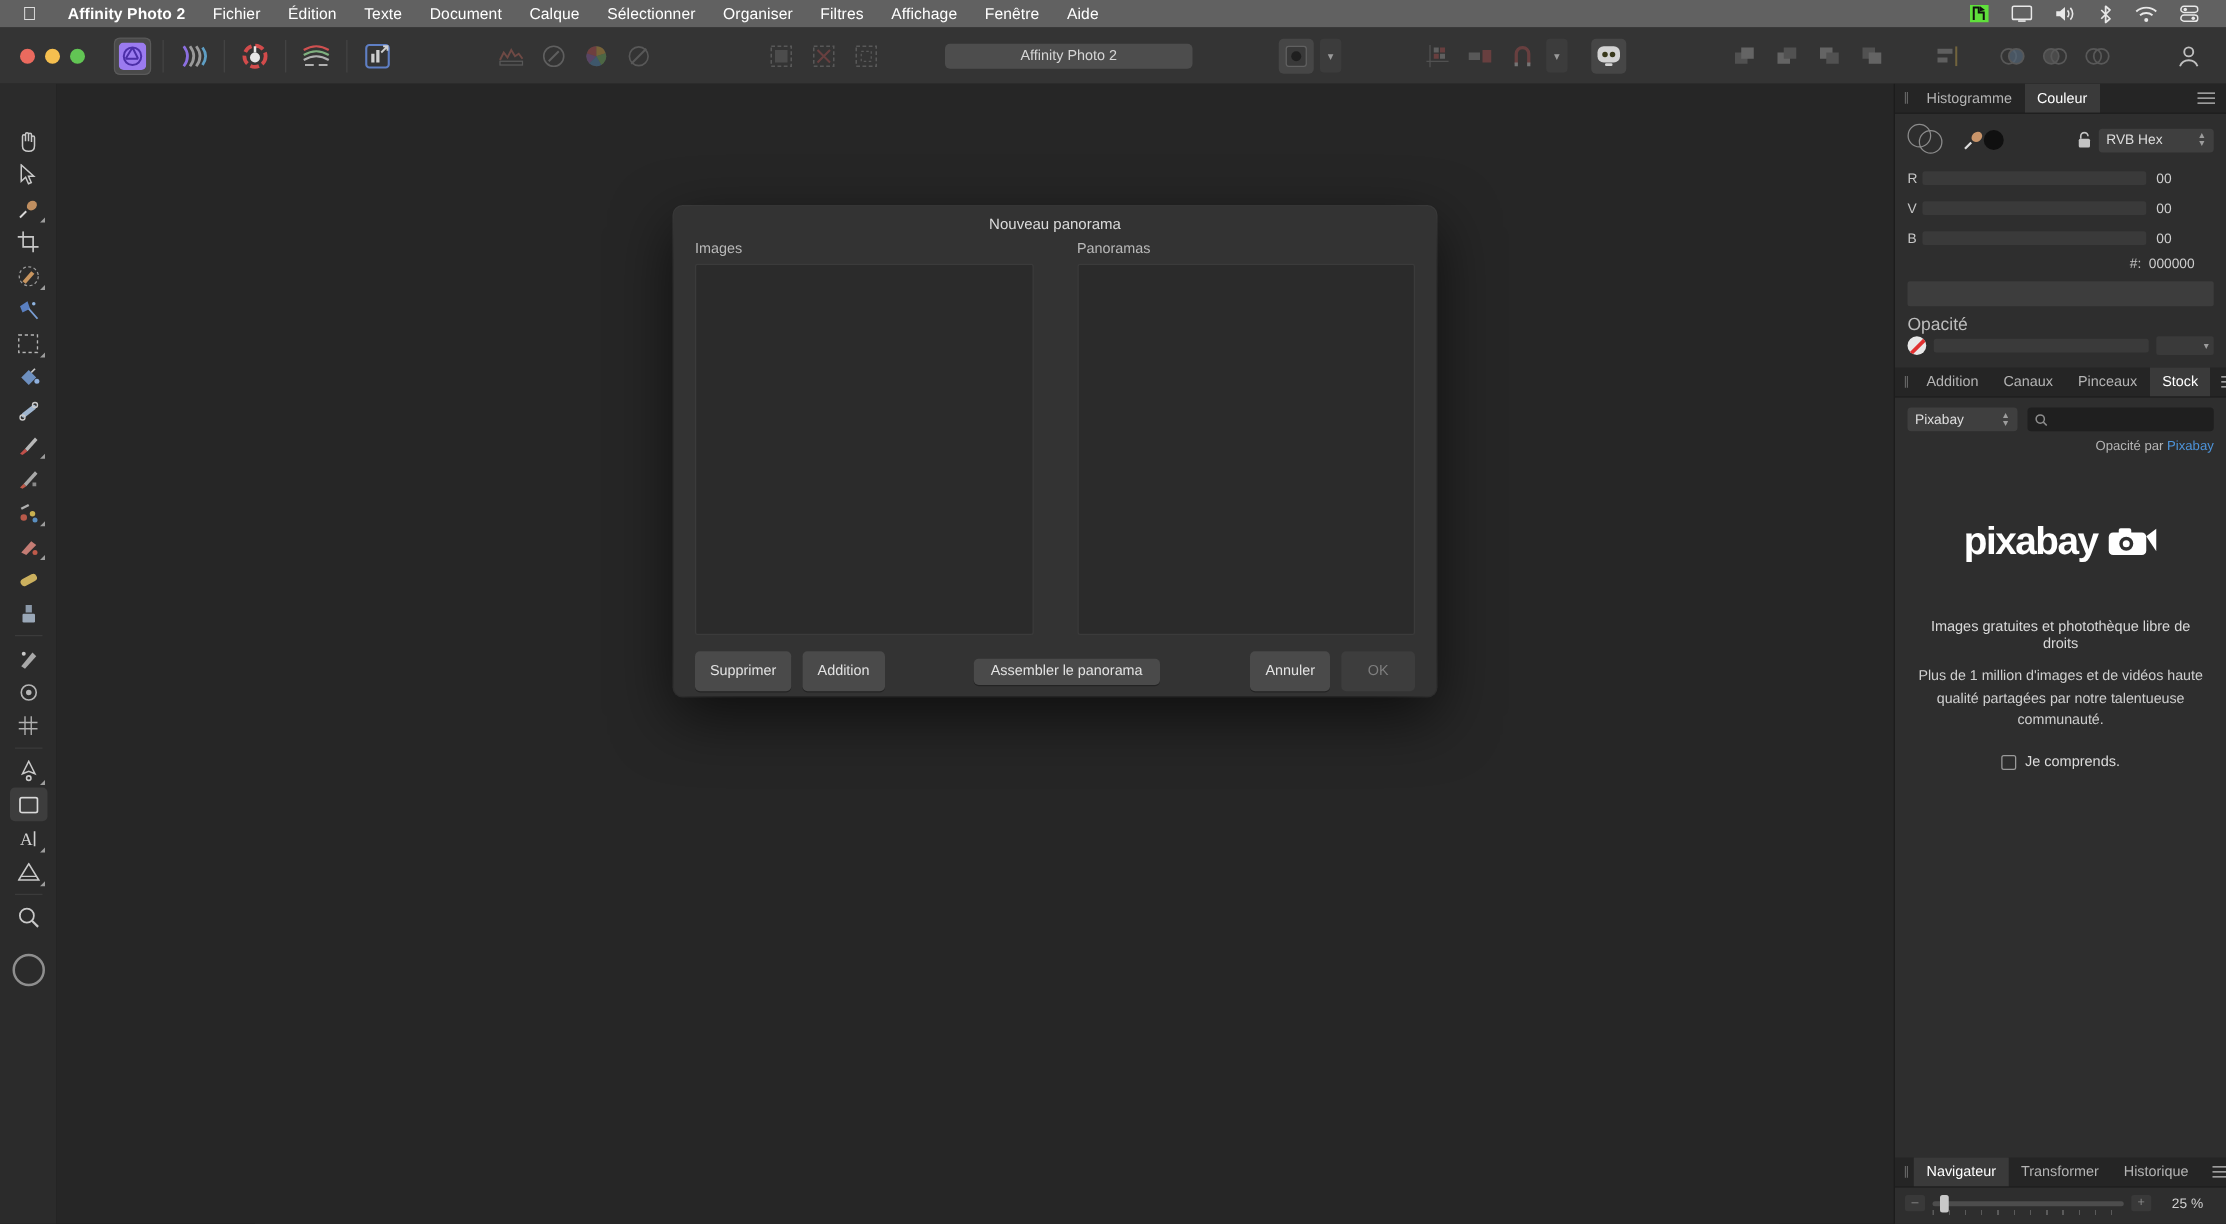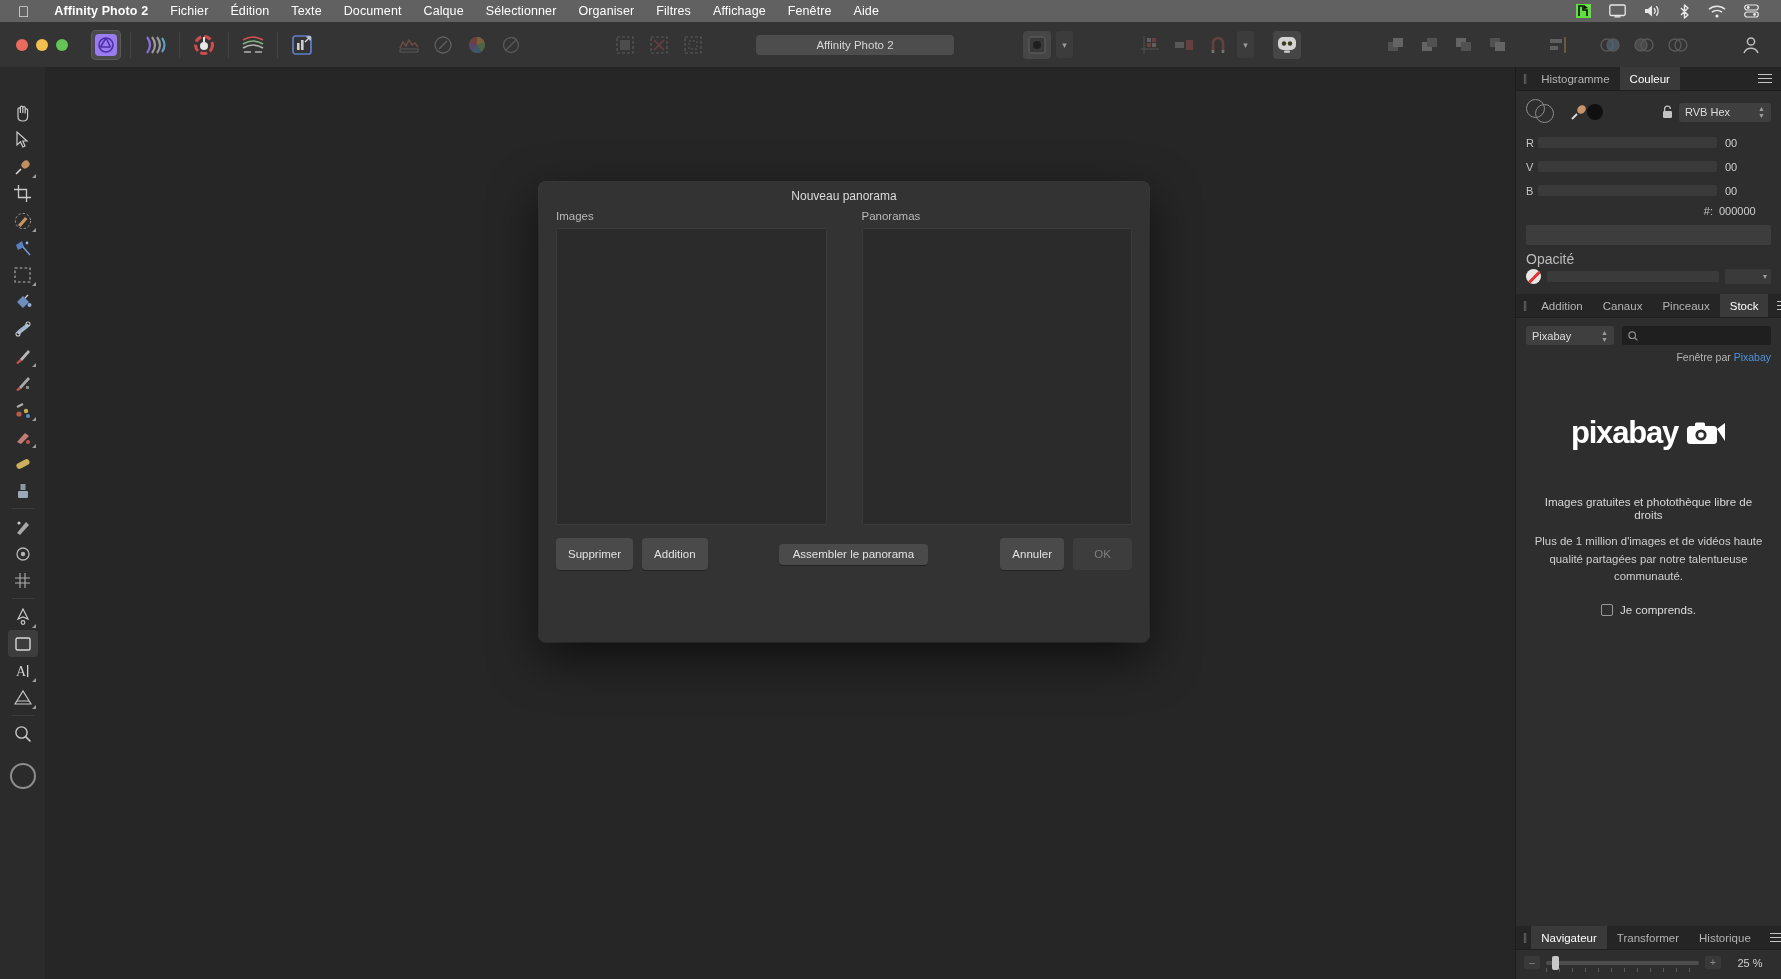--- a/index.html
+++ b/index.html
@@ -190,21 +190,21 @@
   .nav-zoom { display: flex; align-items: center; padding: 6px 8px 10px; gap: 6px; }
   .zbtn { width: 16px; height: 13px; background: #393939; border-radius: 2px; color: #8a8a8a; font-size: 10px; display: flex; align-items: center; justify-content: center; }
   .ztrack { flex: 1; height: 4px; background: #4d4d4d; border-radius: 2px; position: relative; }
   .zknob { position: absolute; left: 6px; top: -5px; width: 7px; height: 14px; background: #c8c8c8; border-radius: 2px; }
   .zticks { position: absolute; left: 0; top: 7px; width: 100%; height: 4px;
     background-image: repeating-linear-gradient(to right, #5a5a5a 0 1px, transparent 1px 13px); }
   .zval { width: 46px; text-align: center; color: #d0d0d0; font-size: 11px; }
 
   
   #dialog-shadow {
-    position: absolute; left: 539px; top: 182px; width: 610px; height: 460px;
+    position: absolute; left: 539px; top: 165px; width: 610px; height: 392px;
     background: #333333;
     border-radius: 7px;
     box-shadow: 0 16px 48px rgba(0,0,0,.62), 0 0 0 1px #3f3f3f;
   }
   #dlg-title { height: 28px; display: flex; align-items: center; justify-content: center;
     color: #dcdcdc; font-size: 12px; }
   .dlg-cols { display: flex; padding: 0 17px; gap: 35px; }
   .dlg-col { flex: 1; }
   .dlg-lab { color: #b9b9b9; font-size: 11.5px; padding-bottom: 6px; }
   .dlg-listbox { height: 297px; background: #2b2b2b; border: 1px solid #3b3b3b; border-radius: 2px; }
@@ -766,21 +766,21 @@
       </span>
       <span class="stock-search">
         <svg width="10" height="10" viewBox="0 0 10 10">
             <circle cx="4.2" cy="4.2" r="3.3" fill="none" stroke="#8d8d8d" stroke-width="1.2"></circle>
             <path d="M6.7 6.7 L9.4 9.4" stroke="#8d8d8d" stroke-width="1.3"></path>
           </svg>
 
       </span>
     </div>
     <div class="powered">
-      <span>Fenêtre par </span><a href="#">Pixabay</a>
+      <span>Opacité par </span><a href="#">Pixabay</a>
     </div>
 
     <div class="pixabay-logo">
       <span>pixabay</span>
       <span class="cam-ico">
         <svg width="40" height="26" viewBox="0 0 40 26">
             <rect x="1" y="6" width="30" height="18" rx="3.5" fill="#ffffff"></rect>
             <rect x="9" y="2.5" width="10" height="5" rx="1.5" fill="#ffffff"></rect>
             <circle cx="15" cy="15" r="5.6" fill="#2e2e2e"></circle>
             <circle cx="15" cy="15" r="2.8" fill="#ffffff"></circle>

